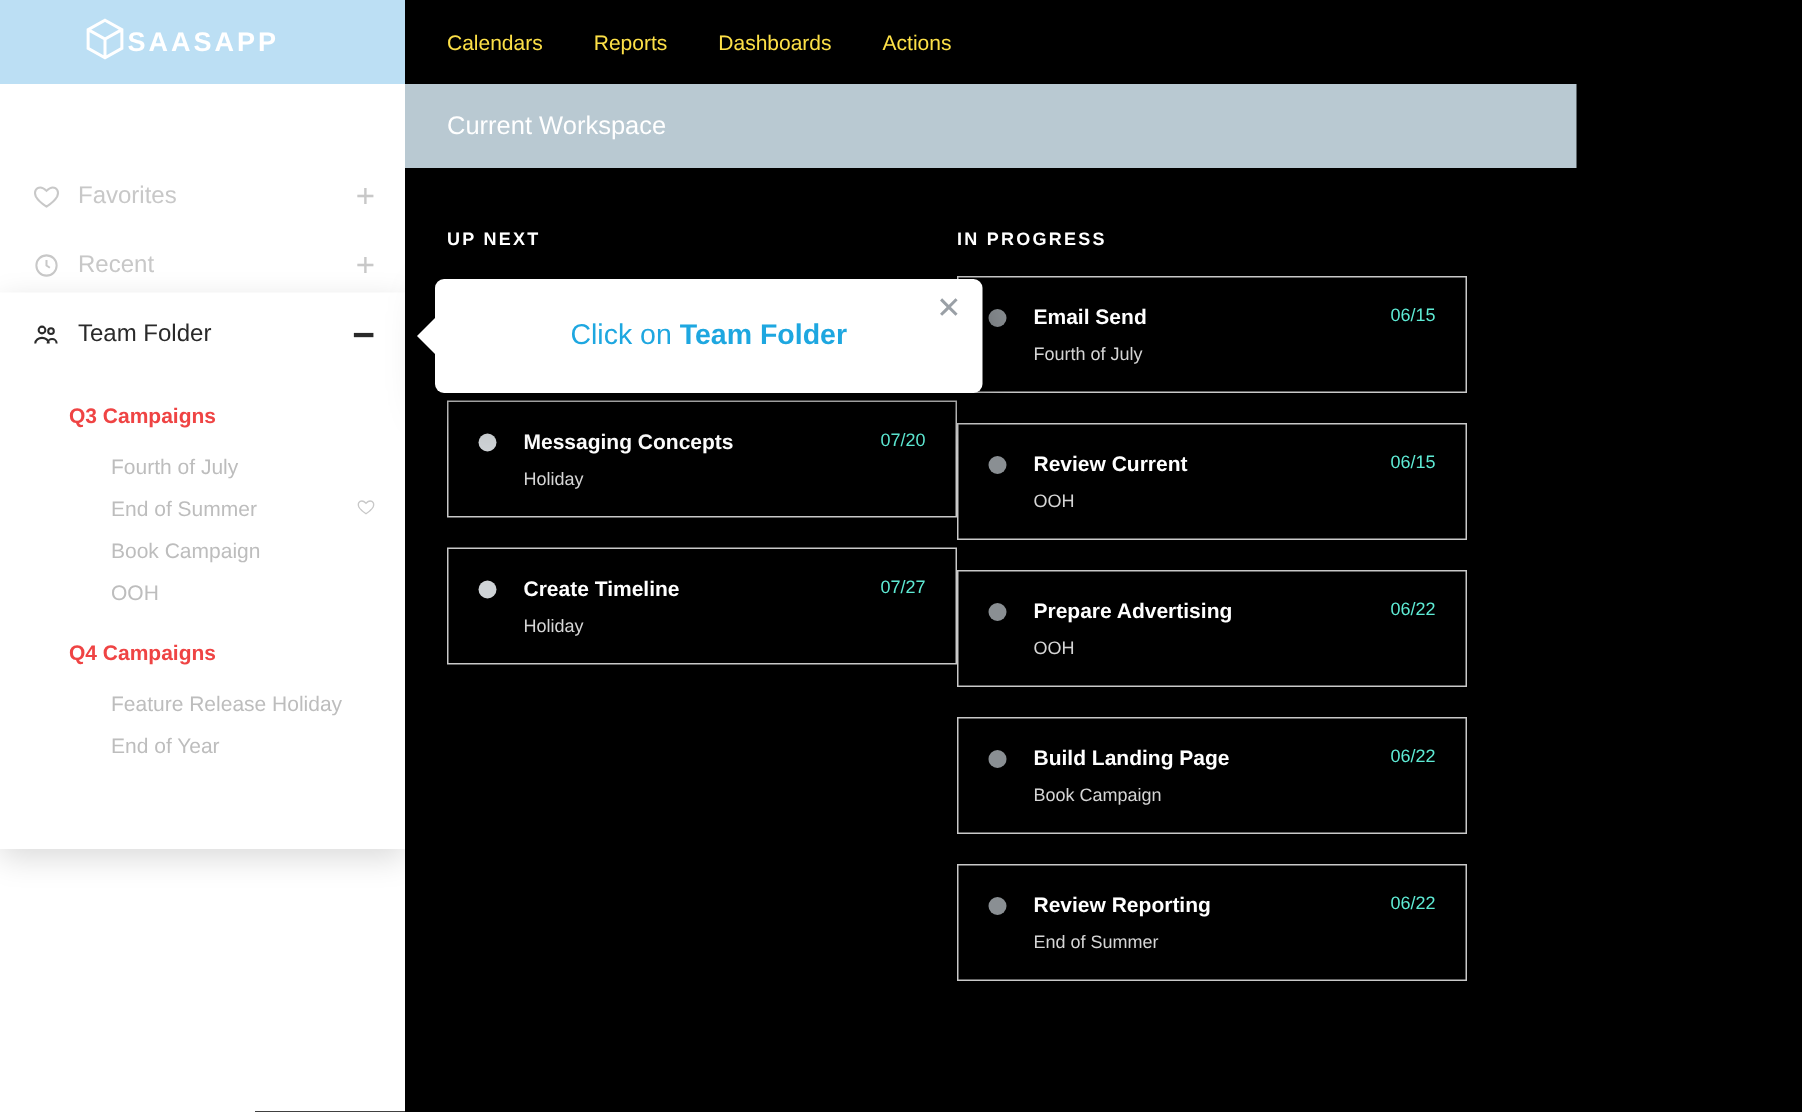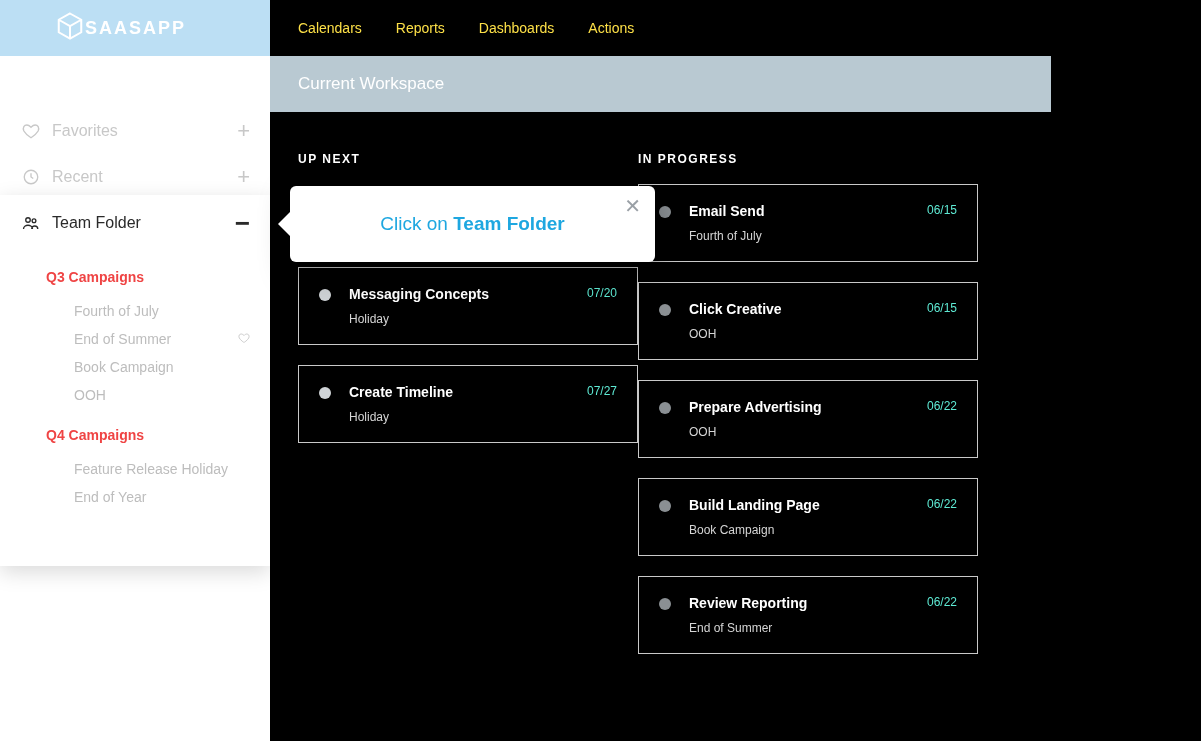--- a/index.html
+++ b/index.html
@@ -218,21 +218,21 @@
               <span class="dot"></span>
               <span class="card-title">Email Send</span>
             </div>
           <div class="card-sub">Fourth of July</div>
           <div class="card-date">06/15</div>
         </div>
 
         <div class="card">
           <div class="card-row">
               <span class="dot"></span>
-              <span class="card-title">Click Creative</span>
+              <span class="card-title">Review Current</span>
             </div>
           <div class="card-sub">OOH</div>
           <div class="card-date">06/15</div>
         </div>
 
         <div class="card">
           <div class="card-row">
               <span class="dot"></span>
               <span class="card-title">Prepare Advertising</span>
             </div>

